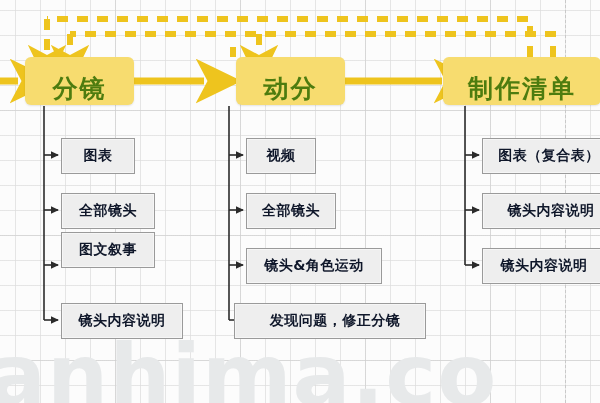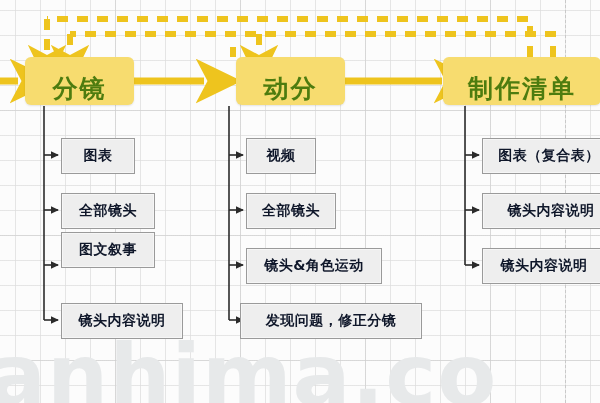--- a/index.html
+++ b/index.html
@@ -177,21 +177,21 @@
 
   <div class="leaf-box" style="left:246px;top:138px;width:68px;height:34px;">
     <span>视频</span>
   </div>
   <div class="leaf-box" style="left:246px;top:193px;width:88px;height:34px;">
     <span>全部镜头</span>
   </div>
   <div class="leaf-box" style="left:246px;top:248px;width:134px;height:34px;">
     <span>镜头&amp;角色运动</span>
   </div>
-  <div class="leaf-box" style="left:240px;top:303px;width:180px;height:34px;">
+  <div class="leaf-box" style="left:234px;top:303px;width:180px;height:34px;padding-left:10px;">
     <span>发现问题，修正分镜</span>
   </div>
 
   <div class="leaf-box" style="left:482px;top:138px;width:132px;height:34px;">
     <span>图表（复合表）</span>
   </div>
   <div class="leaf-box" style="left:482px;top:193px;width:136px;height:34px;">
     <span>镜头内容说明</span>
   </div>
   <div class="leaf-box" style="left:482px;top:248px;width:122px;height:34px;">

